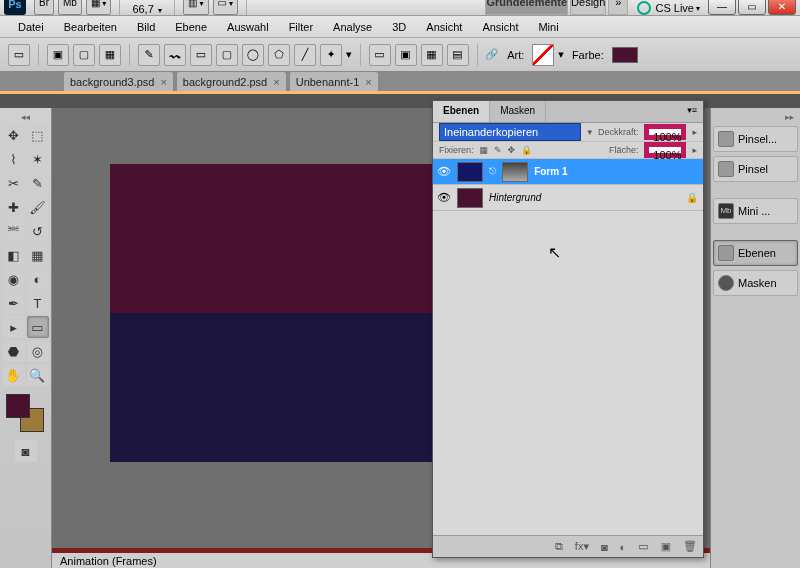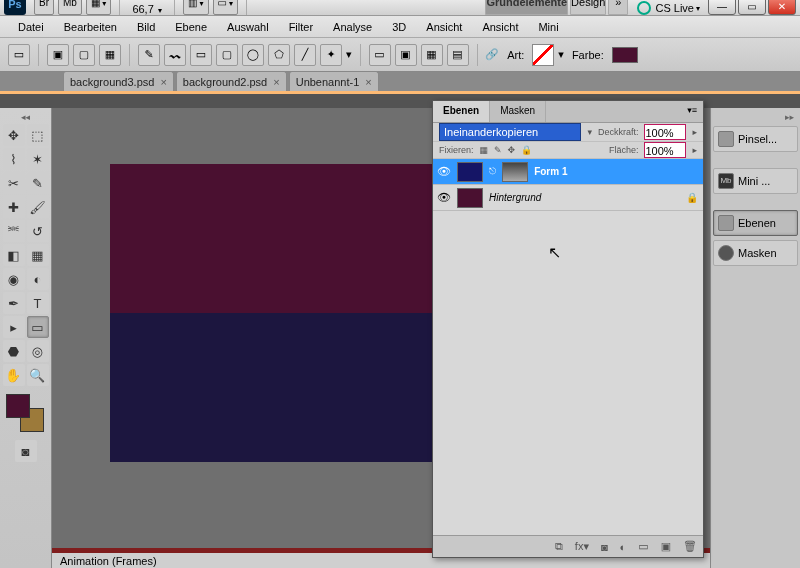--- a/index.html
+++ b/index.html
@@ -61,21 +61,21 @@
 .animbar { position:absolute; bottom:0; left:0; right:0; height:20px; background:#cfcfcf; border-top:5px solid #7f1d1d; display:flex; align-items:center; padding:0 8px; font-size:10px; }
 
 
 .layers-panel { position:absolute; left:432px; top:100px; width:272px; height:458px; background:#d4d4d4; border:1px solid #555; box-shadow:2px 2px 6px rgba(0,0,0,.4); display:flex; flex-direction:column; }
 .lp-tabs { height:22px; background:#c0c0c0; display:flex; border-bottom:1px solid #999; }
 .lp-tab { padding:4px 10px; font-size:10px; background:#c0c0c0; border-right:1px solid #aaa; }
 .lp-tab.active { background:#d4d4d4; font-weight:bold; }
 .lp-menu { margin-left:auto; padding:4px 6px; font-size:9px; }
 .lp-row { display:flex; align-items:center; padding:0 6px; gap:6px; border-bottom:1px solid #c0c0c0; }
 .lp-blend { flex:1; height:18px; background:#2860d0; color:#fff; padding:0 4px; display:flex; align-items:center; border:1px solid #1a3a80; }
-.lp-pct { width:42px; height:16px; border:1px solid #be185d; text-align:left; line-height:16px; background:#fff; }
+.lp-pct { width:42px; height:16px; border:5px solid #be185d; text-align:right; line-height:16px; background:#fff; }
 .lp-layers { flex:1; background:#d8d8d8; overflow-y:auto; }
 .lp-layer { display:flex; align-items:center; height:26px; border-bottom:1px solid #bbb; padding:0 4px; gap:6px; }
 .lp-layer.sel { background:#3399ff; color:#fff; }
 .lp-eye { width:14px; text-align:center; }
 .lp-thumb { width:26px; height:20px; border:1px solid #666; }
 .lp-mask { width:26px; height:20px; border:1px solid #666; background:linear-gradient(#444,#aaa); }
 .lp-vec { font-size:9px; }
 .lp-name { font-style:italic; font-size:10px; }
 .lp-lock { margin-left:auto; font-size:10px; }
 .lp-footer { height:22px; background:#c8c8c8; border-top:1px solid #999; display:flex; align-items:center; justify-content:flex-end; padding:0 6px; gap:12px; font-size:10px; color:#555; }
@@ -225,20 +225,24 @@
       <span>Animation (Frames)</span>
     </div>
   </div>
 
   <div class="rightdock">
     <div style="font-size:9px;color:#666;text-align:right;padding:0 4px">▸▸</div>
     <div class="rd-item">
         <div class="ic"></div>
         <span>Pinsel...</span>
       </div>
+    <div class="rd-item">
+        <div class="ic"></div>
+        <span>Pinsel</span>
+      </div>
     <div class="rd-gap"></div>
     <div class="rd-item">
         <div class="ic" style="background:#333;color:#ccc;text-align:center;font-size:8px;line-height:14px">Mb</div>
         <span>Mini ...</span>
       </div>
     <div class="rd-gap"></div>
     <div class="rd-item sel">
         <div class="ic"></div>
         <span>Ebenen</span>
       </div>

